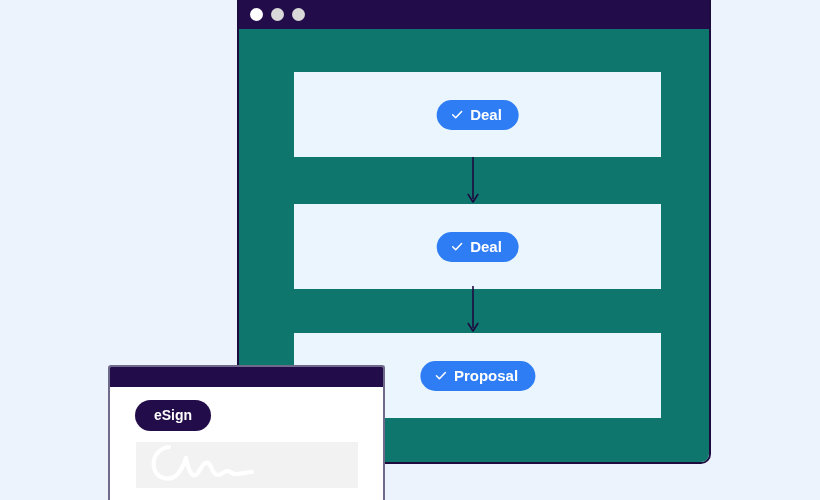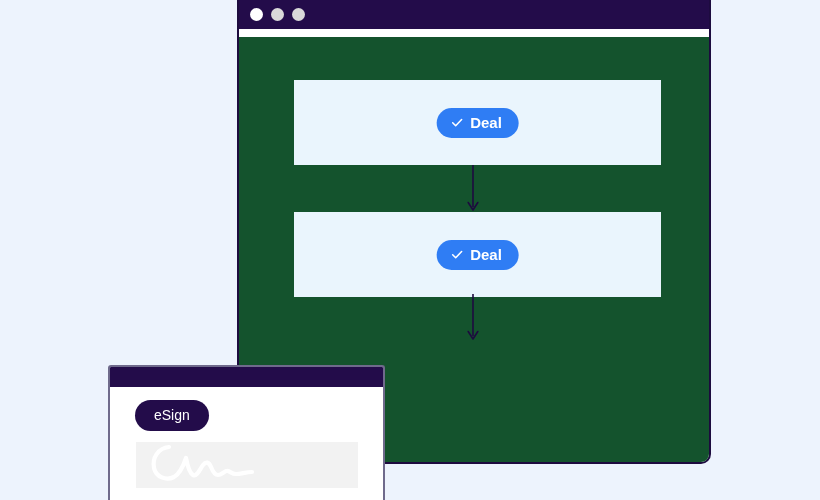--- a/index.html
+++ b/index.html
@@ -57,22 +57,21 @@
   .dot.d1 { background: #ffffff; }
   .dot.d2 { background: #d9d9d9; }
   .dot.d3 { background: #d9d9d9; }
 
   .canvas {
     position: absolute;
     left: 0;
     top: 29px;
     right: 0;
     bottom: 0;
-    background: #14532d;
-    margin-top: 8px;
+    background: #0f766e;
   }
 
   
   .band {
     position: absolute;
     left: 55px;
     width: 367px;
     height: 85px;
     background: #eaf5fd;
   }
@@ -147,21 +146,21 @@
   }
   .badge-esign {
     position: absolute;
     left: 25px;
     top: 13px;
     background: #230c4a;
     color: #ffffff;
     border-radius: 999px;
     padding: 8px 19px 9px;
     font-size: 14px;
-    font-weight: normal;
+    font-weight: bold;
     line-height: 1;
     white-space: nowrap;
   }
   .sig-box {
     position: absolute;
     left: 26px;
     top: 55px;
     width: 222px;
     height: 46px;
     background: #f2f2f2;
@@ -211,20 +210,28 @@
           </svg>
           <span>Deal</span>
         </div>
       </div>
 
       <svg class="arrow a2" viewBox="0 0 14 48" aria-hidden="true">
         <line x1="7" y1="0" x2="7" y2="42" stroke="#1d0b3f" stroke-width="1.6"></line>
         <path d="M2.2 37.5 L7 45 L11.8 37.5" fill="none" stroke="#1d0b3f" stroke-width="1.6" stroke-linecap="round" stroke-linejoin="round"></path>
       </svg>
 
+      <div class="band row3">
+        <div class="badge">
+          <svg class="chk" viewBox="0 0 16 16" aria-hidden="true">
+            <path d="M2.5 8.3 L6.2 12 L13.5 4.4" fill="none" stroke="#ffffff" stroke-width="1.9" stroke-linecap="round" stroke-linejoin="round"></path>
+          </svg>
+          <span>Proposal</span>
+        </div>
+      </div>
 
     </div>
   </div>
 
   <div class="window-esign">
 
     <div class="titlebar-esign"></div>
 
     <div class="esign-body">
 

